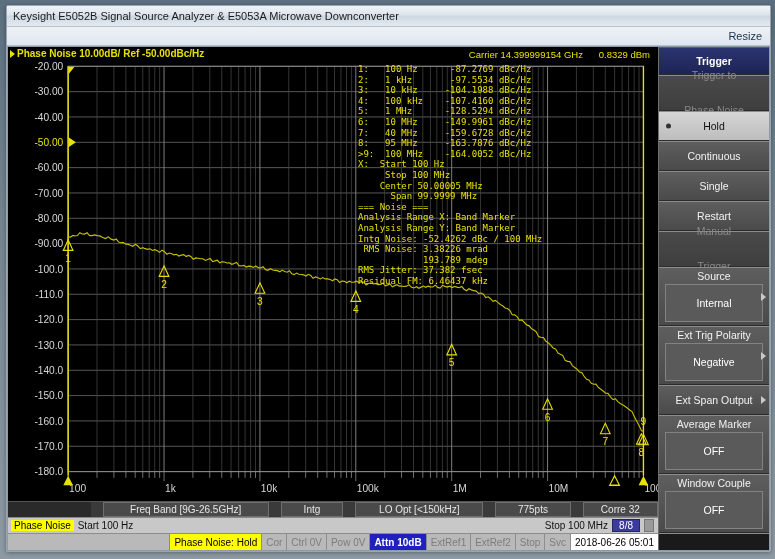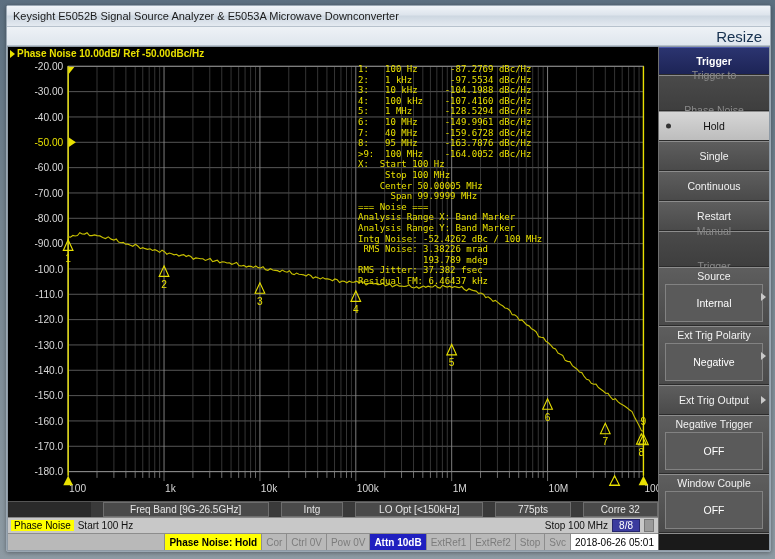--- a/index.html
+++ b/index.html
@@ -34,21 +34,21 @@
     font-size:11px;color:#1a1a1a;
     white-space:nowrap;overflow:hidden;
   }
   
   #menustrip{
     height:18px;
     background:linear-gradient(180deg,#eef2f6,#dfe6ed);
     border-bottom:1px solid #b5c0cb;
     display:flex;align-items:center;justify-content:flex-end;
     padding-right:8px;
-    font-size:15px;color:#16314f;
+    font-size:11px;color:#16314f;
   }
   #resize-btn{cursor:default;}
 
   
   #instrument{
     flex:1;display:flex;flex-direction:column;
     background:#000;
     border:1px solid #8e9aa5;
     margin:0;
   }
@@ -118,21 +118,21 @@
     height:16px;display:flex;align-items:stretch;
     background:#b9b9b9;border-top:1px solid #8d8d8d;
     font-size:10px;
   }
   #status-bar .sspacer{flex:1;background:#b9b9b9;}
   .sbox{
     display:flex;align-items:center;justify-content:center;
     padding:0 4px;border-left:1px solid #8d8d8d;
     color:#7c7c7c;background:#b9b9b9;white-space:nowrap;
   }
-  .sbox.yellow{background:#ffff00;color:#000;font-weight:bold;}
+  .sbox.yellow{background:#ffff00;color:#000;font-weight:normal;}
   .sbox.blue{background:#2020c0;color:#fff;font-weight:bold;}
   .sbox.white{background:#ffffff;color:#000;}
 
   
   #softkeys{
     width:110px;background:#a3a3a3;
     display:flex;flex-direction:column;
     border-left:1px solid #6f6f6f;
   }
   .sk{
@@ -194,20 +194,21 @@
     <div id="inst-main">
 
       <div id="screen-area">
 
         <div id="trace-title">
           <span class="tri-right"></span>
           <span>Phase Noise 10.00dB/ Ref -50.00dBc/Hz</span>
         </div>
 
         <div id="graph-wrap">
+          <div id="carrier-line">Carrier 14.399999154 GHz      0.8329 dBm</div>
           <svg id="graph-svg" viewBox="0 0 670 420" preserveAspectRatio="none">
               <rect x="0" y="0" width="670" height="420" fill="#000"></rect>
               <line x1="62" y1="6" x2="655" y2="6" stroke="#6b6b6b" stroke-width="0.8"></line>
               <text x="57" y="9.5" fill="#d8d8d8" font-size="10.5" font-family="&quot;Liberation Sans&quot;,sans-serif" text-anchor="end">-20.00</text>
               <line x1="62" y1="30.125" x2="655" y2="30.125" stroke="#6b6b6b" stroke-width="0.8"></line>
               <text x="57" y="33.625" fill="#d8d8d8" font-size="10.5" font-family="&quot;Liberation Sans&quot;,sans-serif" text-anchor="end">-30.00</text>
               <line x1="62" y1="54.25" x2="655" y2="54.25" stroke="#6b6b6b" stroke-width="0.8"></line>
               <text x="57" y="57.75" fill="#d8d8d8" font-size="10.5" font-family="&quot;Liberation Sans&quot;,sans-serif" text-anchor="end">-40.00</text>
               <line x1="62" y1="78.375" x2="655" y2="78.375" stroke="#6b6b6b" stroke-width="0.8"></line>
               <text x="57" y="81.875" fill="#e8e000" font-size="10.5" font-family="&quot;Liberation Sans&quot;,sans-serif" text-anchor="end">-50.00</text>
@@ -469,48 +470,48 @@
         <div id="sk-list">
             <div class="sk disabled two-line">
               <div>Trigger to</div>
               <div>Phase Noise</div>
             </div>
             <div class="sk selected">
               <div class="sk-radio"></div>
               <div>Hold</div>
             </div>
             <div class="sk">
+              <div>Continuous</div>
+            </div>
+            <div class="sk">
               <div>Single</div>
-            </div>
-            <div class="sk">
-              <div>Continuous</div>
             </div>
             <div class="sk">
               <div>Restart</div>
             </div>
             <div class="sk disabled two-line">
               <div>Manual</div>
               <div>Trigger</div>
             </div>
             <div class="sk-group">
               <div class="lbl">Source</div>
               <div class="val">Internal</div>
               <div class="sk-arrow"></div>
             </div>
             <div class="sk-group">
               <div class="lbl">Ext Trig Polarity</div>
               <div class="val">Negative</div>
               <div class="sk-arrow"></div>
             </div>
             <div class="sk">
-              <div>Ext Trig Output</div>
+              <div>Ext Span Output</div>
               <div class="sk-arrow"></div>
             </div>
             <div class="sk-group">
-              <div class="lbl">Negative Trigger</div>
+              <div class="lbl">Average Marker</div>
               <div class="val">OFF</div>
             </div>
             <div class="sk-group">
               <div class="lbl">Window Couple</div>
               <div class="val">OFF</div>
             </div>
           </div>
         <div class="sk-filler"></div>
       </div>
 

